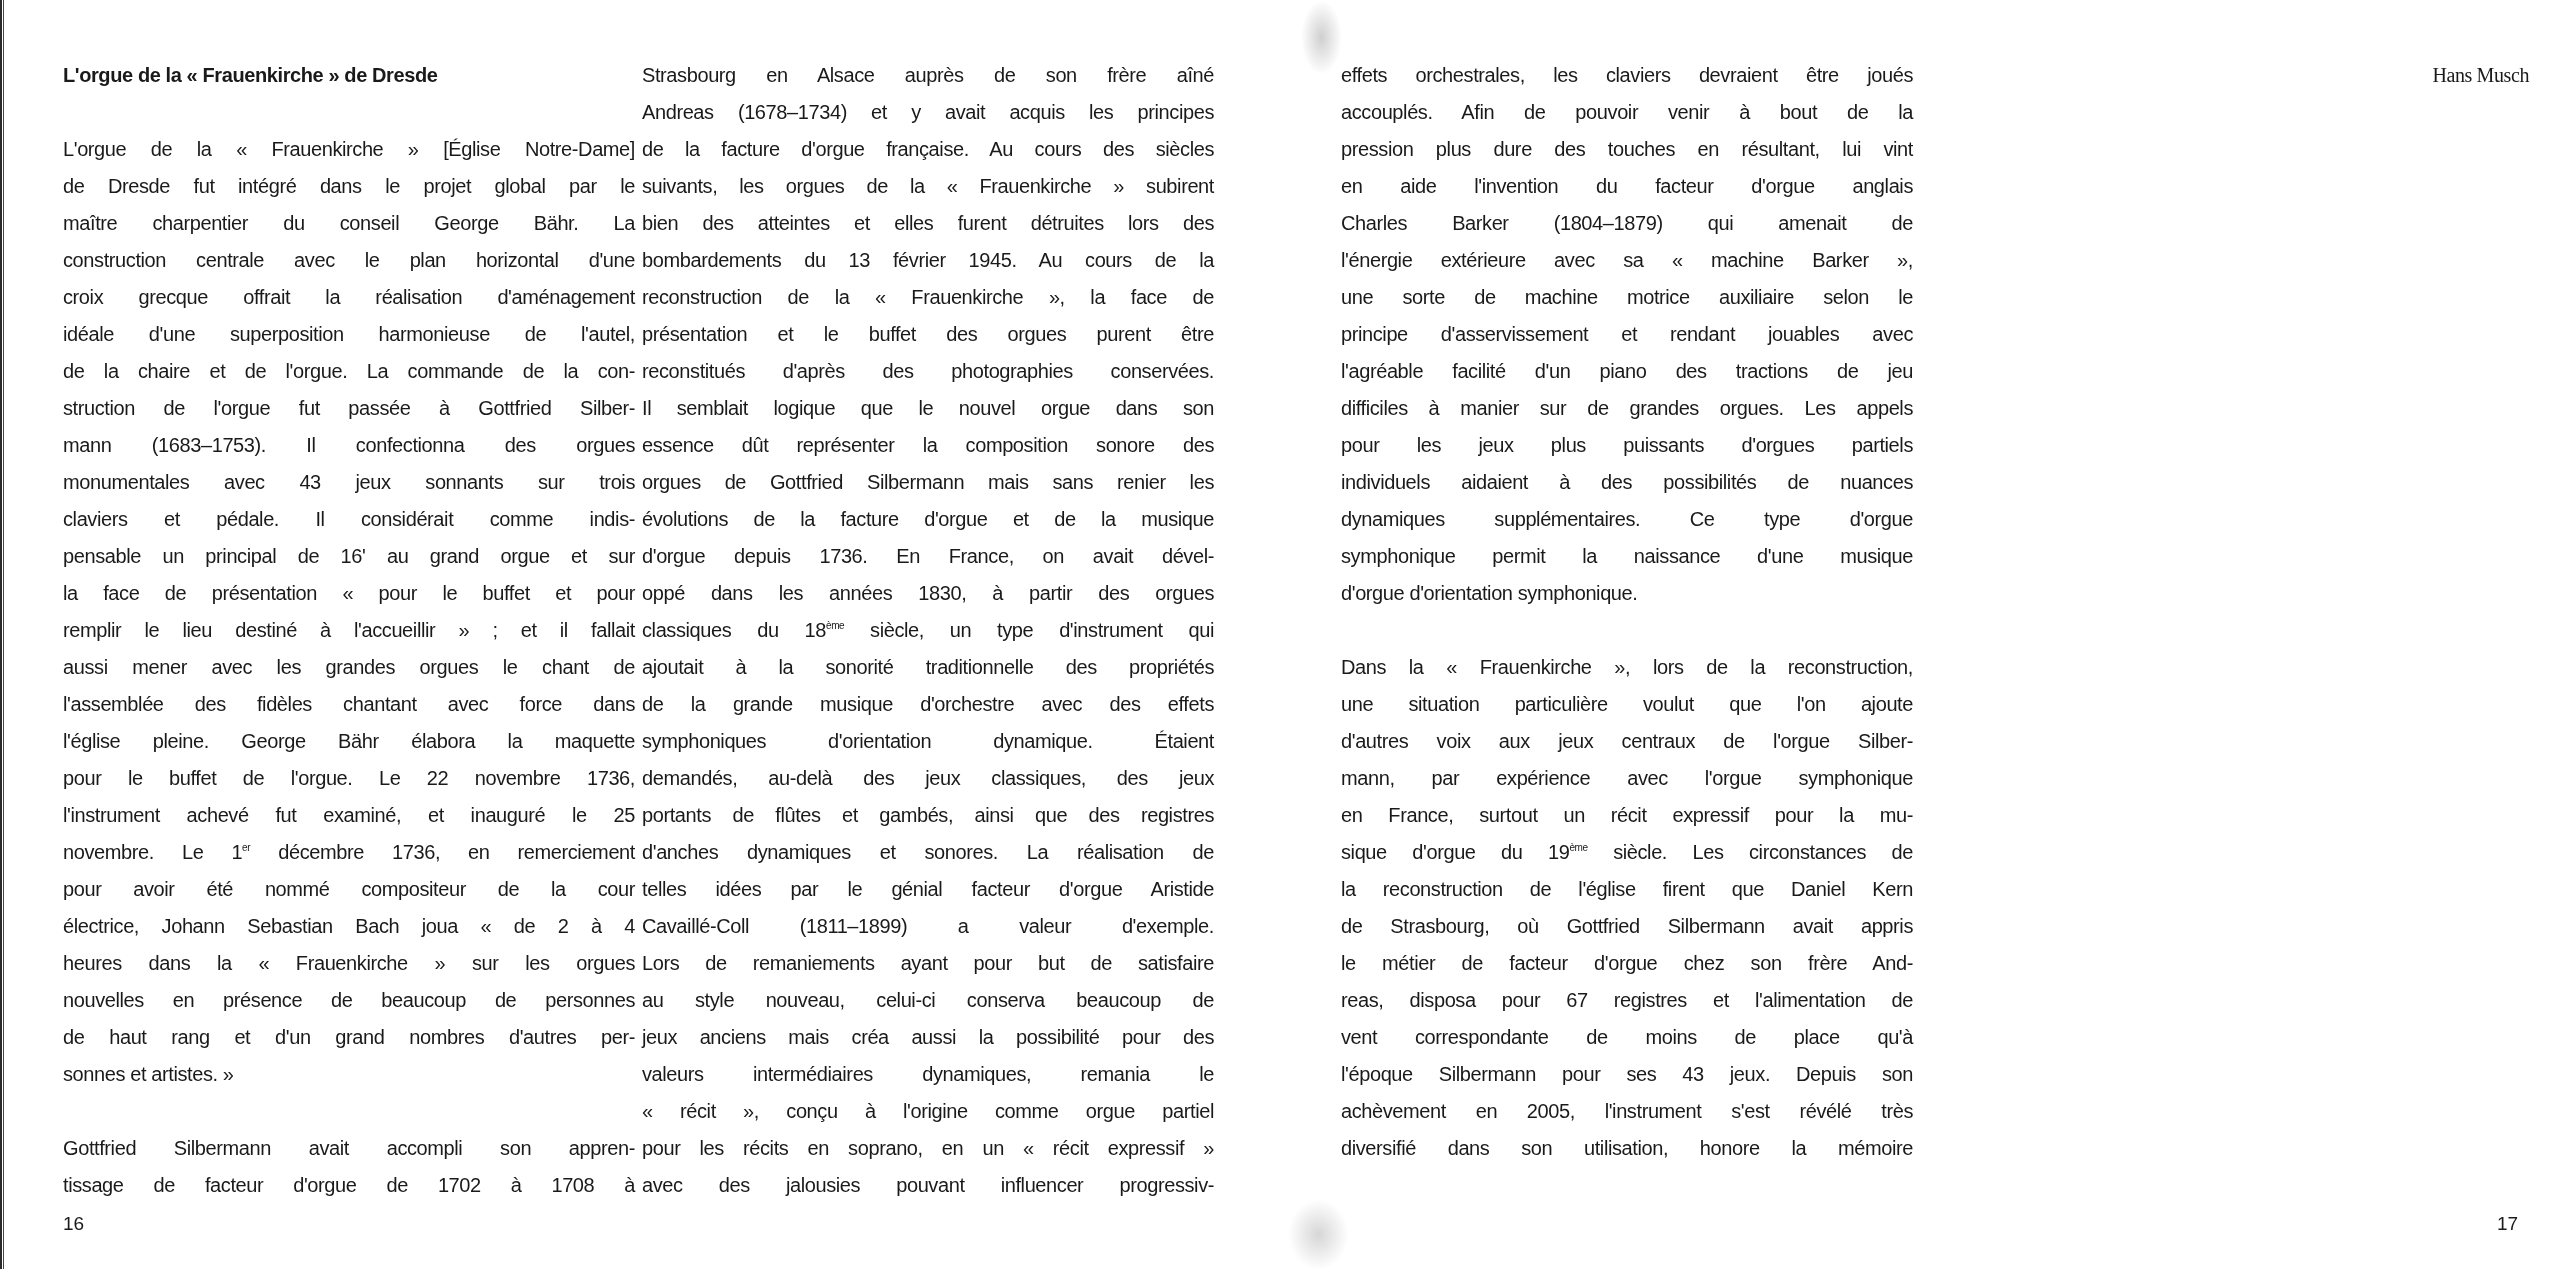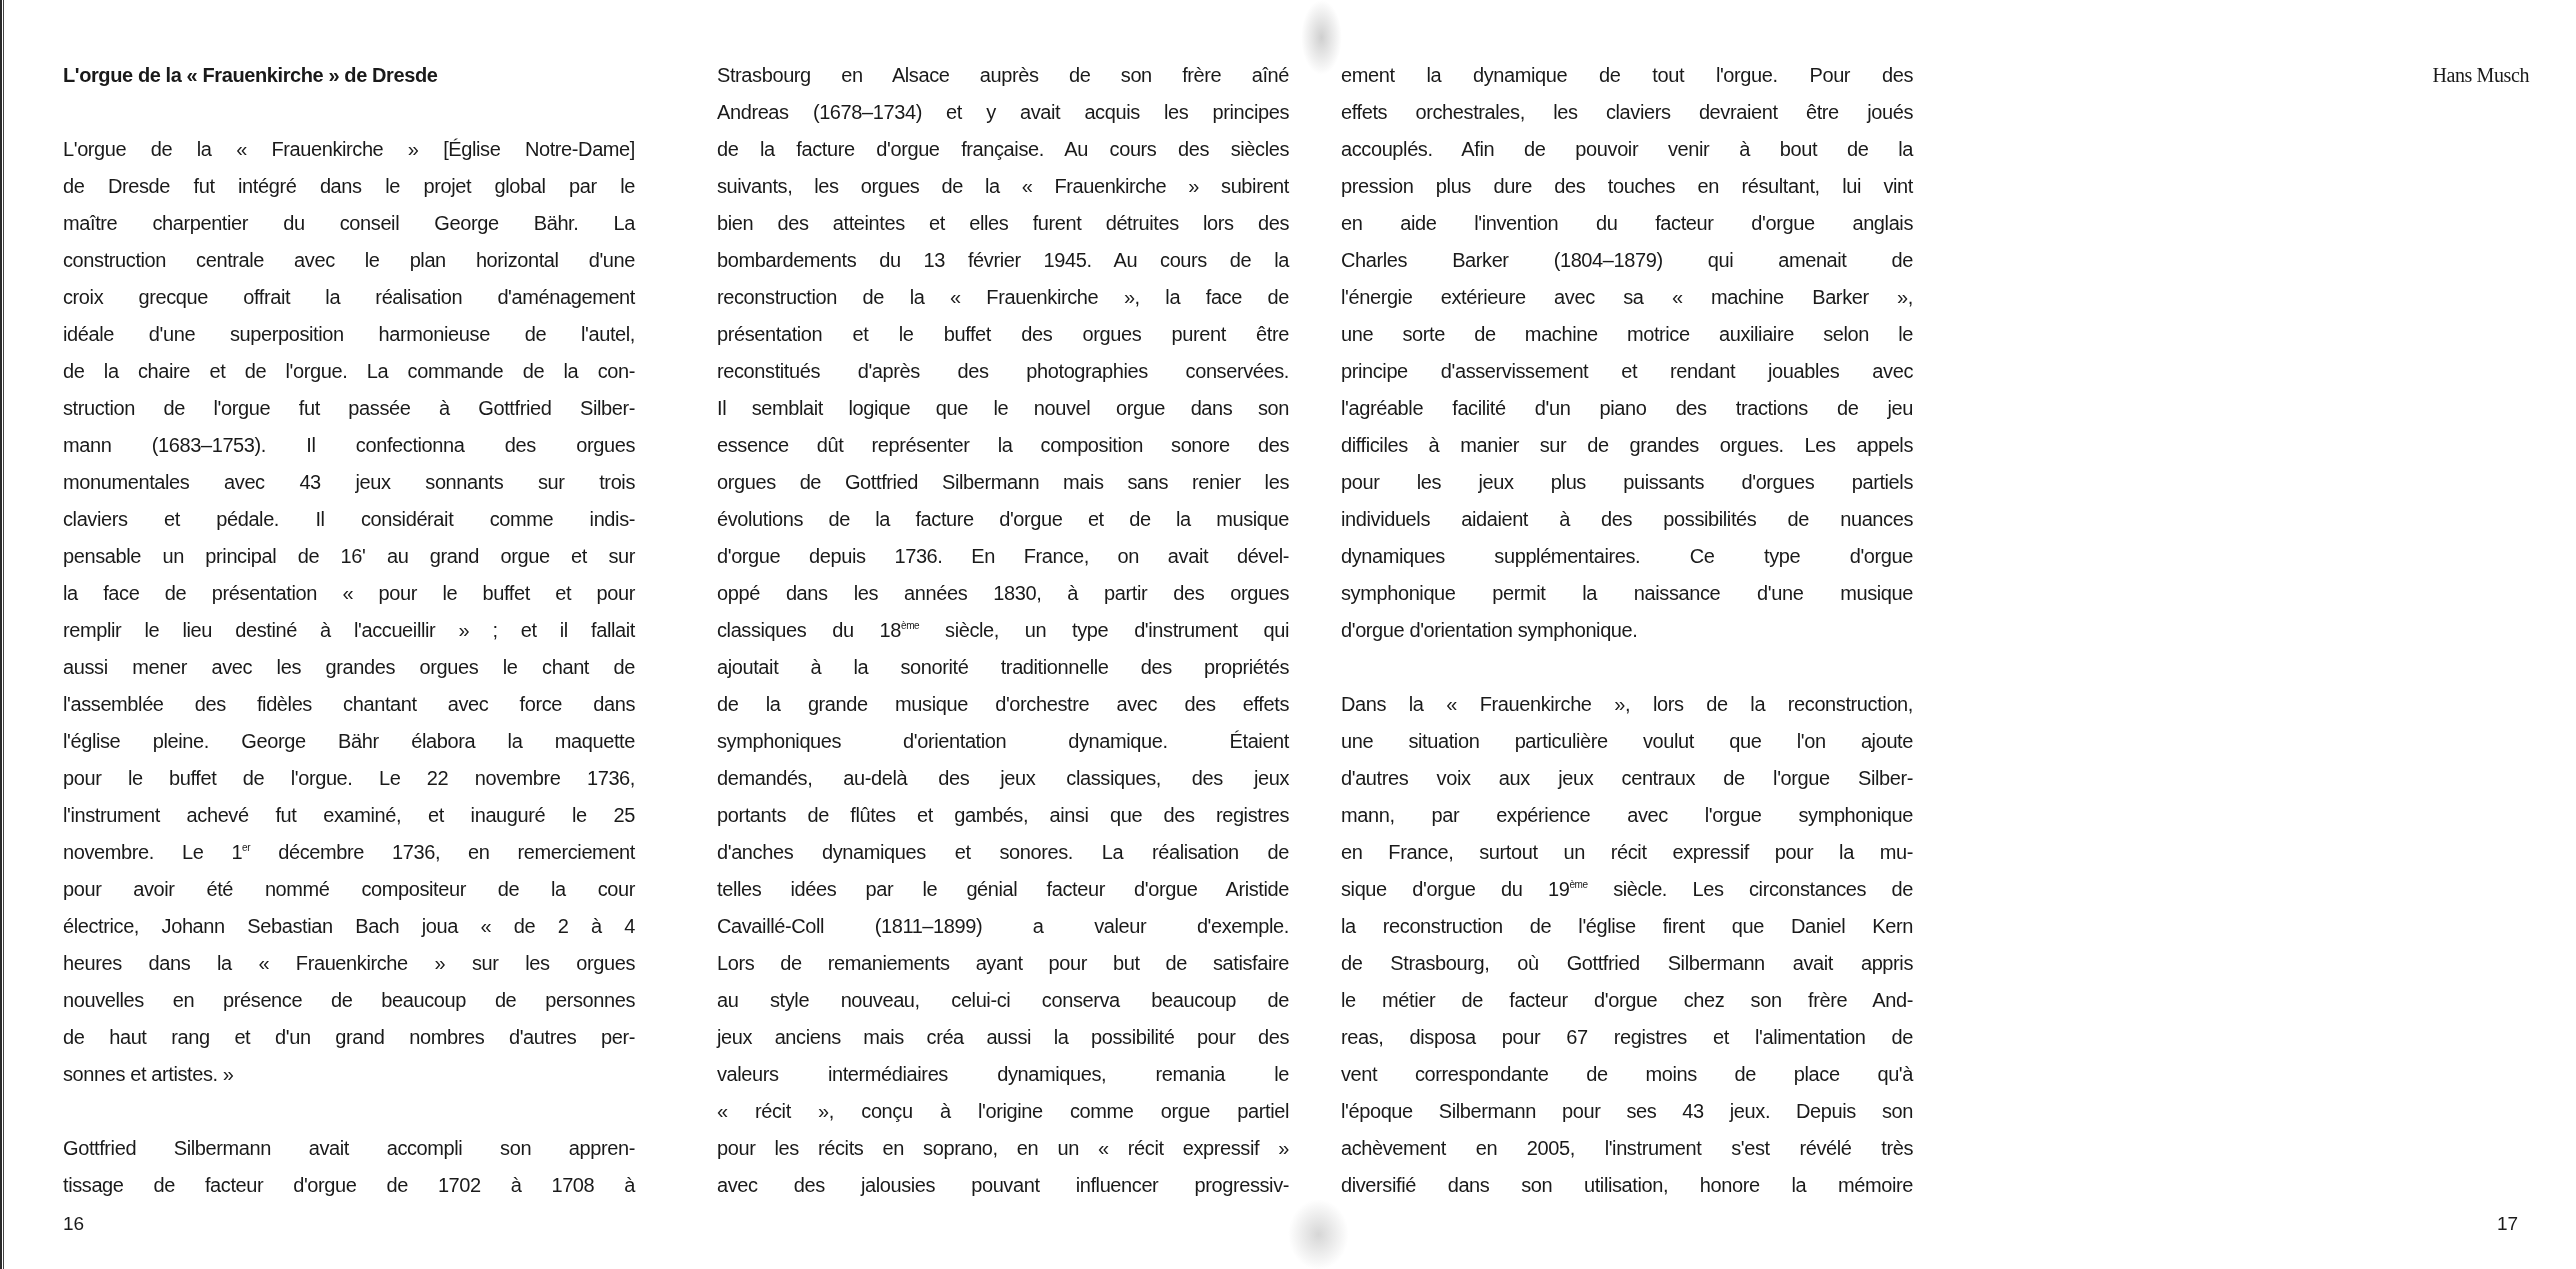--- a/index.html
+++ b/index.html
@@ -59,21 +59,21 @@
       <span class="line">de haut rang et d'un grand nombres d'autres per-</span>
       <span class="line last">sonnes et artistes. »</span>
     </div>
   <span class="gap"></span>
   <div id="c1p2">
       <span class="line">Gottfried Silbermann avait accompli son appren-</span>
       <span class="line">tissage de facteur d'orgue de 1702 à 1708 à</span>
     </div>
 </div>
 
-<div class="col" id="col2" style="left:717px; top:57px;">
+<div class="col" id="col2" style="left:642px; top:57px;">
   <div id="c2">
       <span class="line">Strasbourg en Alsace auprès de son frère aîné</span>
       <span class="line">Andreas (1678–1734) et y avait acquis les principes</span>
       <span class="line">de la facture d'orgue française. Au cours des siècles</span>
       <span class="line">suivants, les orgues de la « Frauenkirche » subirent</span>
       <span class="line">bien des atteintes et elles furent détruites lors des</span>
       <span class="line">bombardements du 13 février 1945. Au cours de la</span>
       <span class="line">reconstruction de la « Frauenkirche », la face de</span>
       <span class="line">présentation et le buffet des orgues purent être</span>
       <span class="line">reconstitués d'après des photographies conservées.</span>
@@ -99,21 +99,20 @@
       <span class="line">« récit », conçu à l'origine comme orgue partiel</span>
       <span class="line">pour les récits en soprano, en un « récit expressif »</span>
       <span class="line">avec des jalousies pouvant influencer progressiv-</span>
     </div>
 </div>
 
 <div class="pagenum" style="left:63px;">16</div>
 
 <div class="col" id="col3" style="left:1341px; top:57px;">
   <div id="c3p1">
-      <span class="line">ement la dynamique de tout l'orgue. Pour des</span>
       <span class="line">effets orchestrales, les claviers devraient être joués</span>
       <span class="line">accouplés. Afin de pouvoir venir à bout de la</span>
       <span class="line">pression plus dure des touches en résultant, lui vint</span>
       <span class="line">en aide l'invention du facteur d'orgue anglais</span>
       <span class="line">Charles Barker (1804–1879) qui amenait de</span>
       <span class="line">l'énergie extérieure avec sa « machine Barker »,</span>
       <span class="line">une sorte de machine motrice auxiliaire selon le</span>
       <span class="line">principe d'asservissement et rendant jouables avec</span>
       <span class="line">l'agréable facilité d'un piano des tractions de jeu</span>
       <span class="line">difficiles à manier sur de grandes orgues. Les appels</span>

